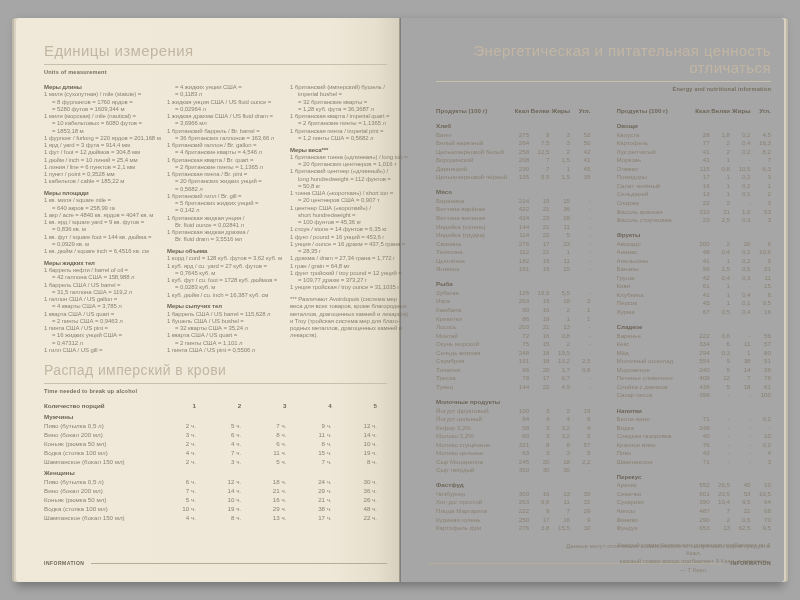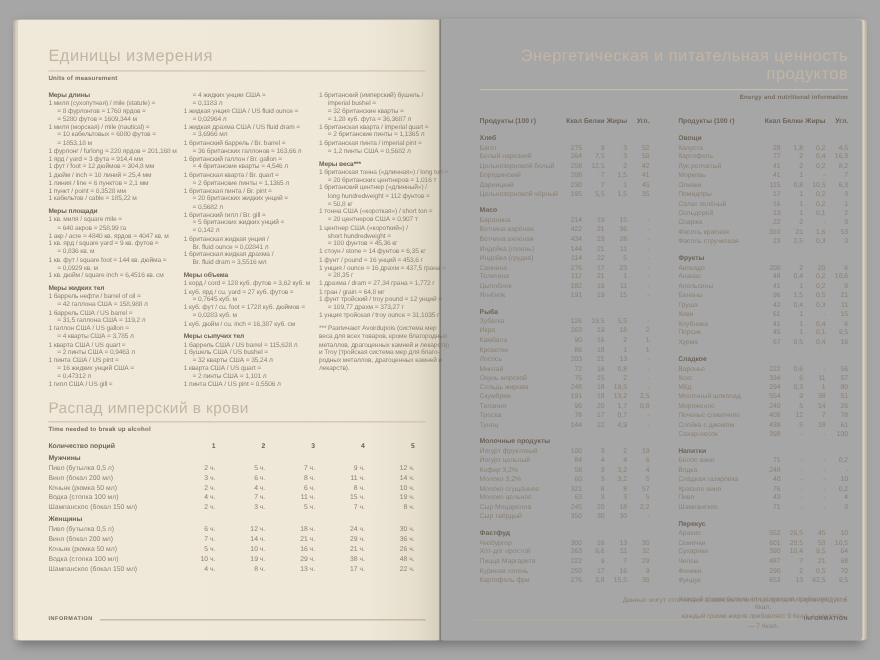--- a/index.html
+++ b/index.html
@@ -311,21 +311,21 @@
       </div>
 
       <div class="foot">
         <span class="lbl">INFORMATION</span>
         <span class="rule"></span>
       </div>
     </div>
 
     <div class="page right">
       <div class="rp">
-        <div class="pg-title">Энергетическая и питательная ценность продуктов</div>
+        <div class="pg-title">Энергетическая и питательная ценность отличаться</div>
         <div class="pg-sub">Energy and nutritional information</div>
 
         <div class="ntables">
           <div class="ntab">
             <table>
               <colgroup>
                   <col style="width:47%">
                   <col>
                   <col>
                   <col>

